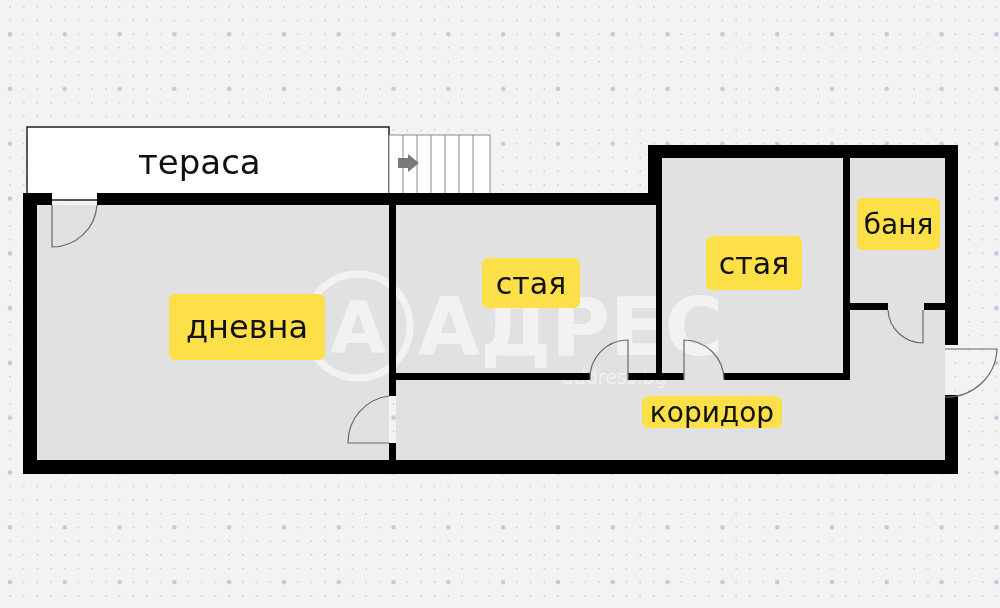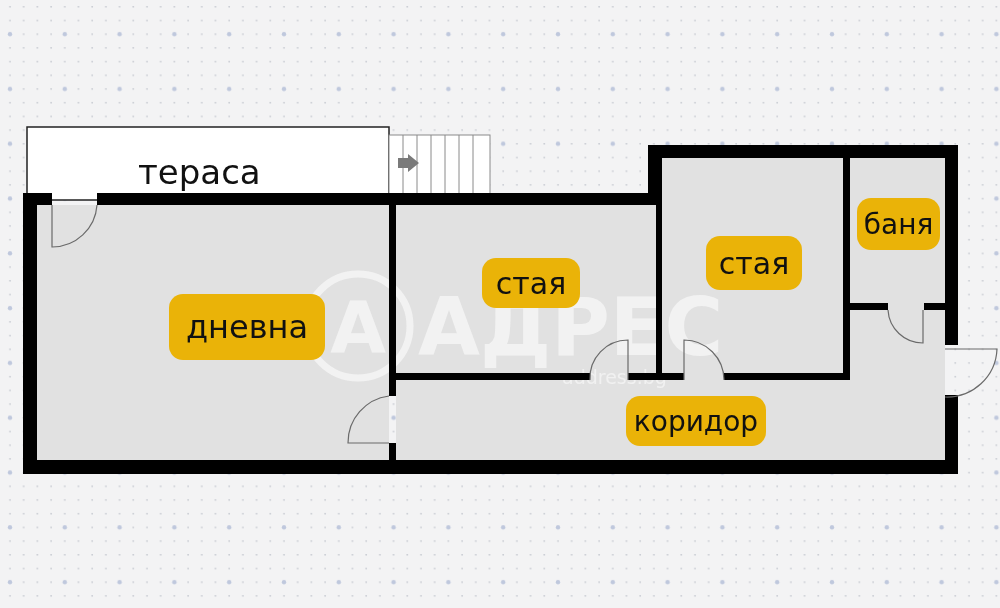--- a/index.html
+++ b/index.html
@@ -4,22 +4,22 @@
 <style>
   html, body { margin: 0; padding: 0; }
   body {
     width: 1000px; height: 608px; overflow: hidden; position: relative;
     background-color: #f3f3f4;
     font-family: "DejaVu Sans", sans-serif;
   }
   #plan { position: absolute; left: 0; top: 0; }
   .label-box {
     position: absolute;
-    background: #eab308;
-    border-radius: 14px;
+    background: #fde047;
+    border-radius: 6px;
     color: #111;
     font-family: "DejaVu Sans", sans-serif;
     display: flex; align-items: center; justify-content: center;
     white-space: nowrap;
   }
   .terrace-label {
     position: absolute;
     color: #111;
     font-family: "DejaVu Sans", sans-serif;
     white-space: nowrap;
@@ -105,18 +105,18 @@
   <g fill="none" stroke="#6a6a6a" stroke-width="1.2">
     <path d="M52 205 L52 247 A45 45 0 0 0 97 205"></path>
     <path d="M389 396 A47 47 0 0 0 348 443 L389 443"></path>
     <path d="M628 380 L628 340 A38 38 0 0 0 590 380"></path>
     <path d="M684 380 L684 340 A40 40 0 0 1 724 380"></path>
     <path d="M923 310 L923 343 A35 35 0 0 1 888 310"></path>
     <path d="M945 349 L997 349 A50 50 0 0 1 945 397"></path>
   </g>
 </svg>
 
-<div class="terrace-label" style="left:138px; top:152px; font-size:34px;">тераса</div>
+<div class="terrace-label" style="left:138px; top:142px; font-size:34px;">тераса</div>
 <div class="label-box" style="left:134px; top:294px; width:156px; height:66px; font-size:32px;margin-left:35px;">дневна</div>
 <div class="label-box" style="left:482px; top:258px; width:98px; height:50px; font-size:30px;">стая</div>
 <div class="label-box" style="left:706px; top:236px; width:96px; height:54px; font-size:30px;">стая</div>
 <div class="label-box" style="left:857px; top:198px; width:83px; height:52px; font-size:28px;">баня</div>
-<div class="label-box" style="left:626px; top:396px; width:140px; height:50px; font-size:28px;">коридор</div>
+<div class="label-box" style="left:642px; top:396px; width:140px; height:32px; font-size:28px;">коридор</div>
 
 </body></html>

